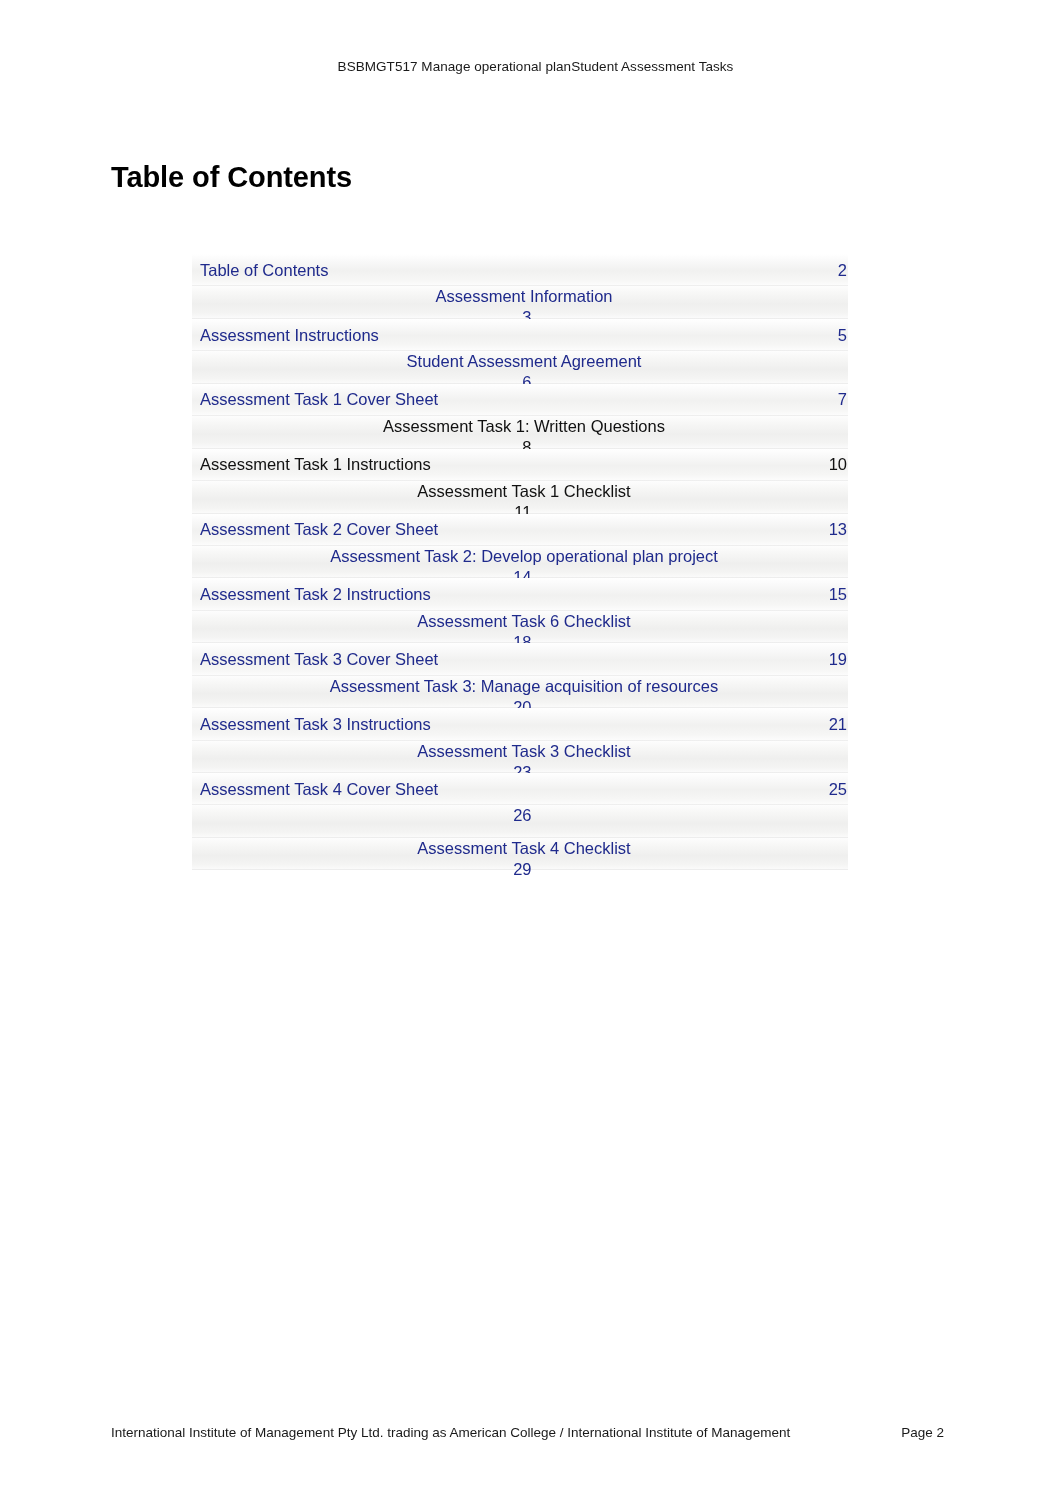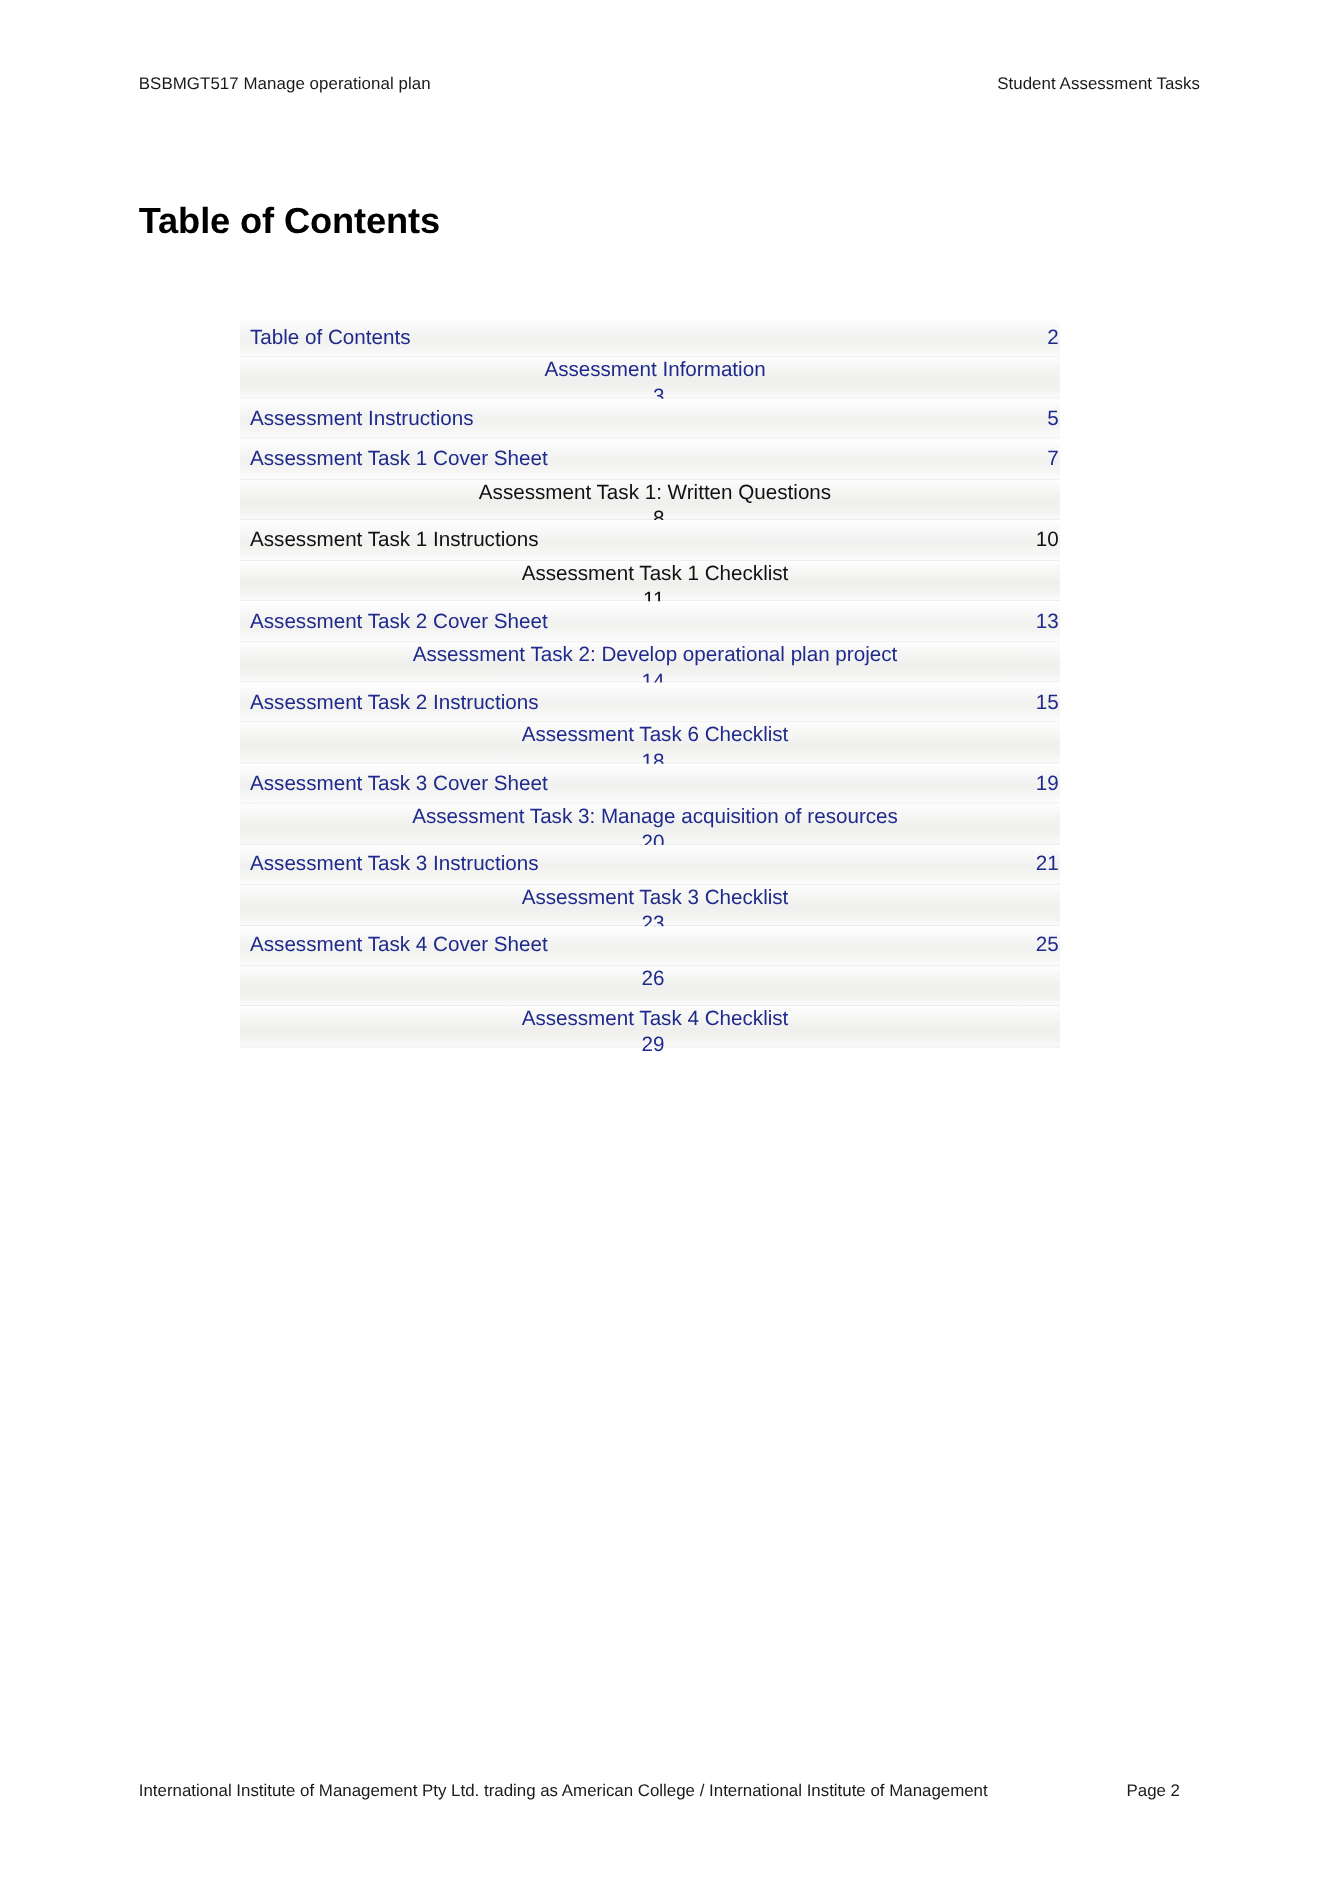--- a/index.html
+++ b/index.html
@@ -16,21 +16,21 @@
     overflow: hidden;
   }
 
   
   .page-header {
     position: absolute;
     top: 58px;
     left: 111px;
     width: 849px;
     display: flex;
-    justify-content: space-between;
+    justify-content: center;
     align-items: baseline;
     font-size: 13.5px;
     line-height: 17px;
     color: #1a1a1a;
     letter-spacing: 0.05px;
   }
   .page-header .hdr-left  { white-space: nowrap; }
   .page-header .hdr-right { white-space: nowrap; }
 
   
@@ -142,20 +142,24 @@
       <span class="toc-page">2</span>
     </div>
     <div class="toc-row band-b link-blue">
       <span class="toc-title">Assessment Information</span>
       <span class="toc-page">3</span>
     </div>
     <div class="toc-row  link-blue">
       <span class="toc-title">Assessment Instructions</span>
       <span class="toc-page">5</span>
     </div>
+    <div class="toc-row band-b link-blue">
+      <span class="toc-title">Student Assessment Agreement</span>
+      <span class="toc-page">6</span>
+    </div>
     <div class="toc-row  link-blue">
       <span class="toc-title">Assessment Task 1 Cover Sheet</span>
       <span class="toc-page">7</span>
     </div>
     <div class="toc-row band-b link-black">
       <span class="toc-title">Assessment Task 1: Written Questions</span>
       <span class="toc-page">8</span>
     </div>
     <div class="toc-row  link-black">
       <span class="toc-title">Assessment Task 1 Instructions</span>

